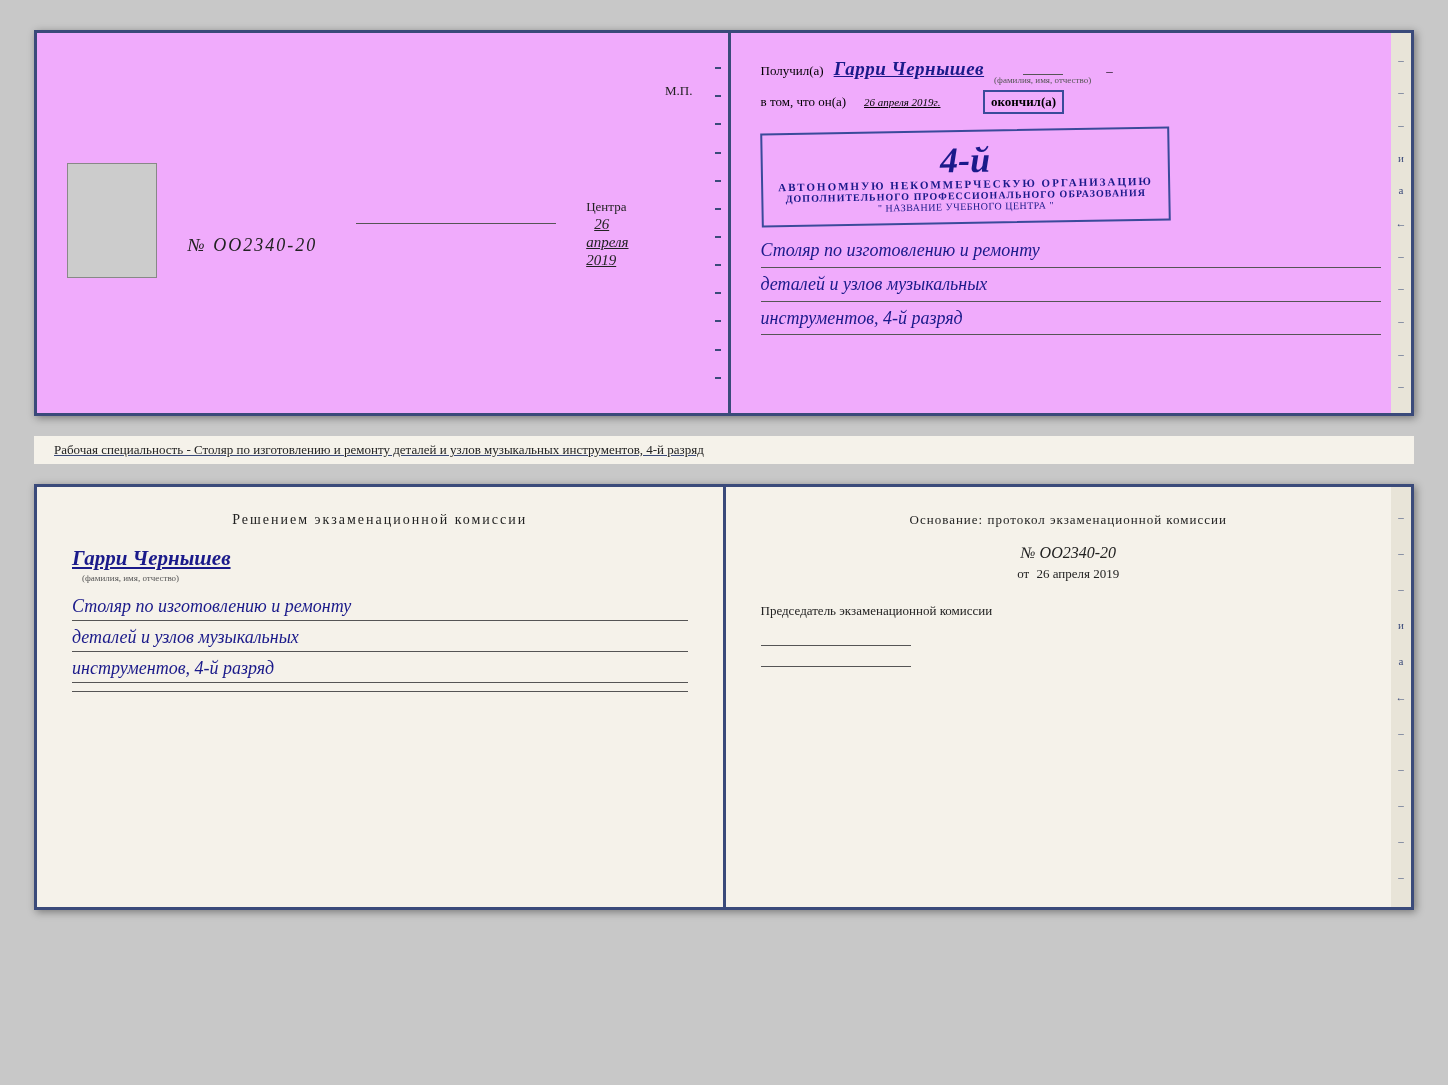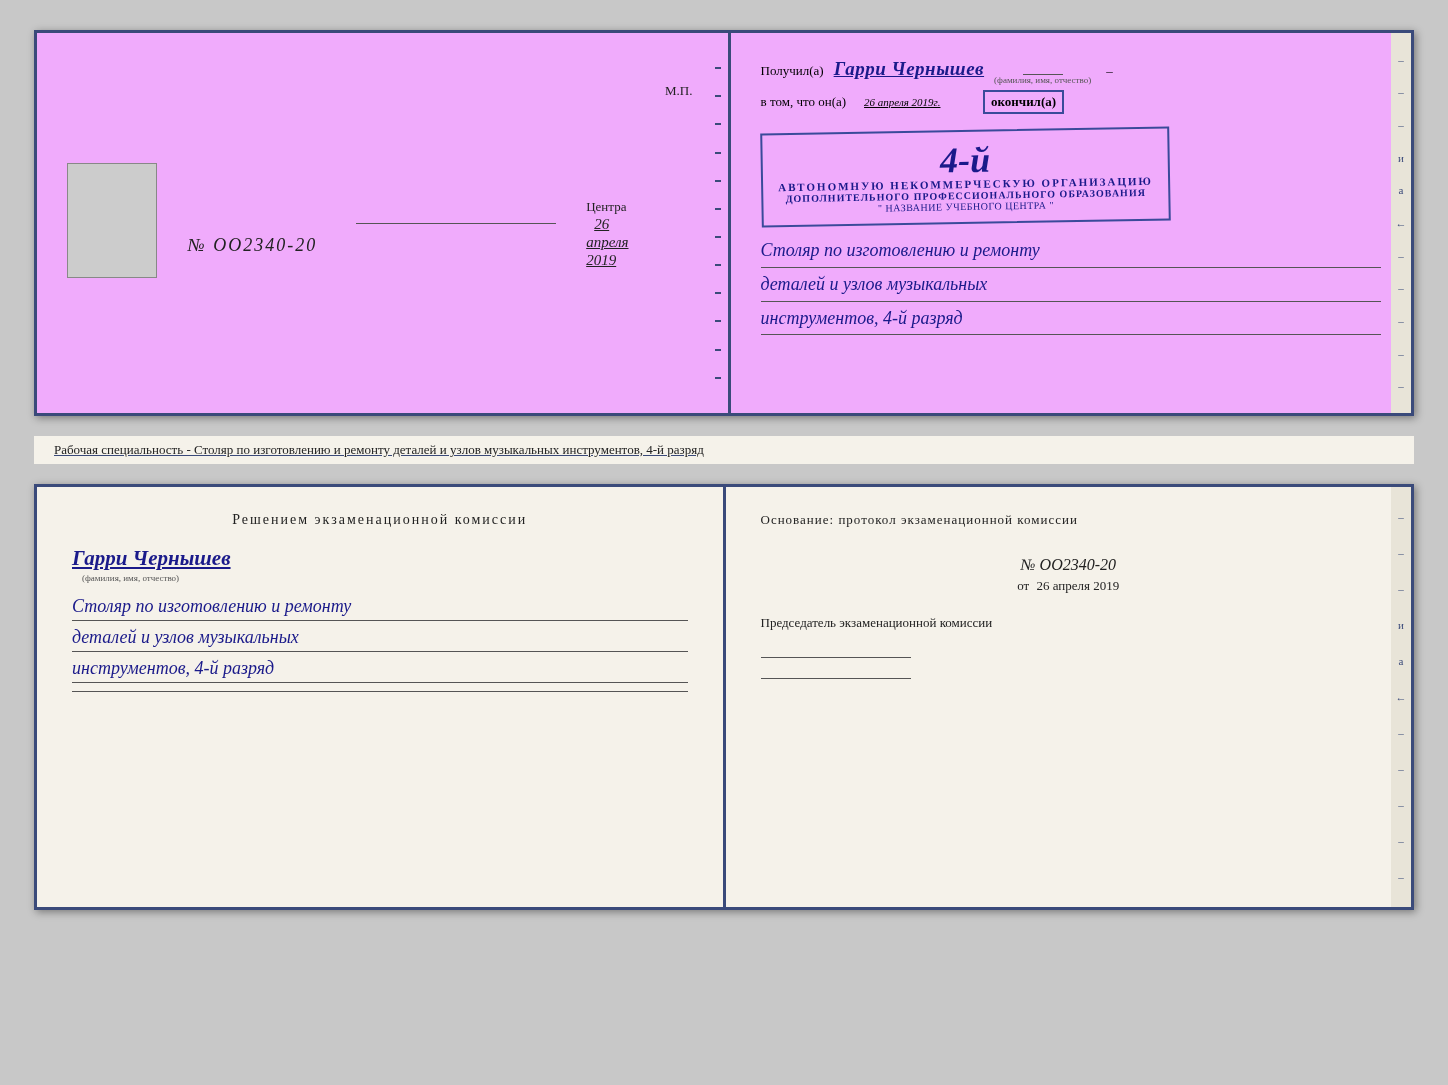--- a/index.html
+++ b/index.html
@@ -320,22 +320,22 @@
 
     .allowed-italic {
       font-style: italic;
       font-size: 13px;
       text-decoration: underline;
     }
 
     .basis-title {
       font-size: 13px;
       letter-spacing: 1px;
-      text-align: left;
-      margin-bottom: 28px;
+      text-align: center;
+      margin-bottom: 16px;
       color: #222;
     }
 
     .protocol-number {
       font-size: 16px;
       text-align: center;
       color: #222;
       margin-bottom: 4px;
       font-style: italic;
     }

